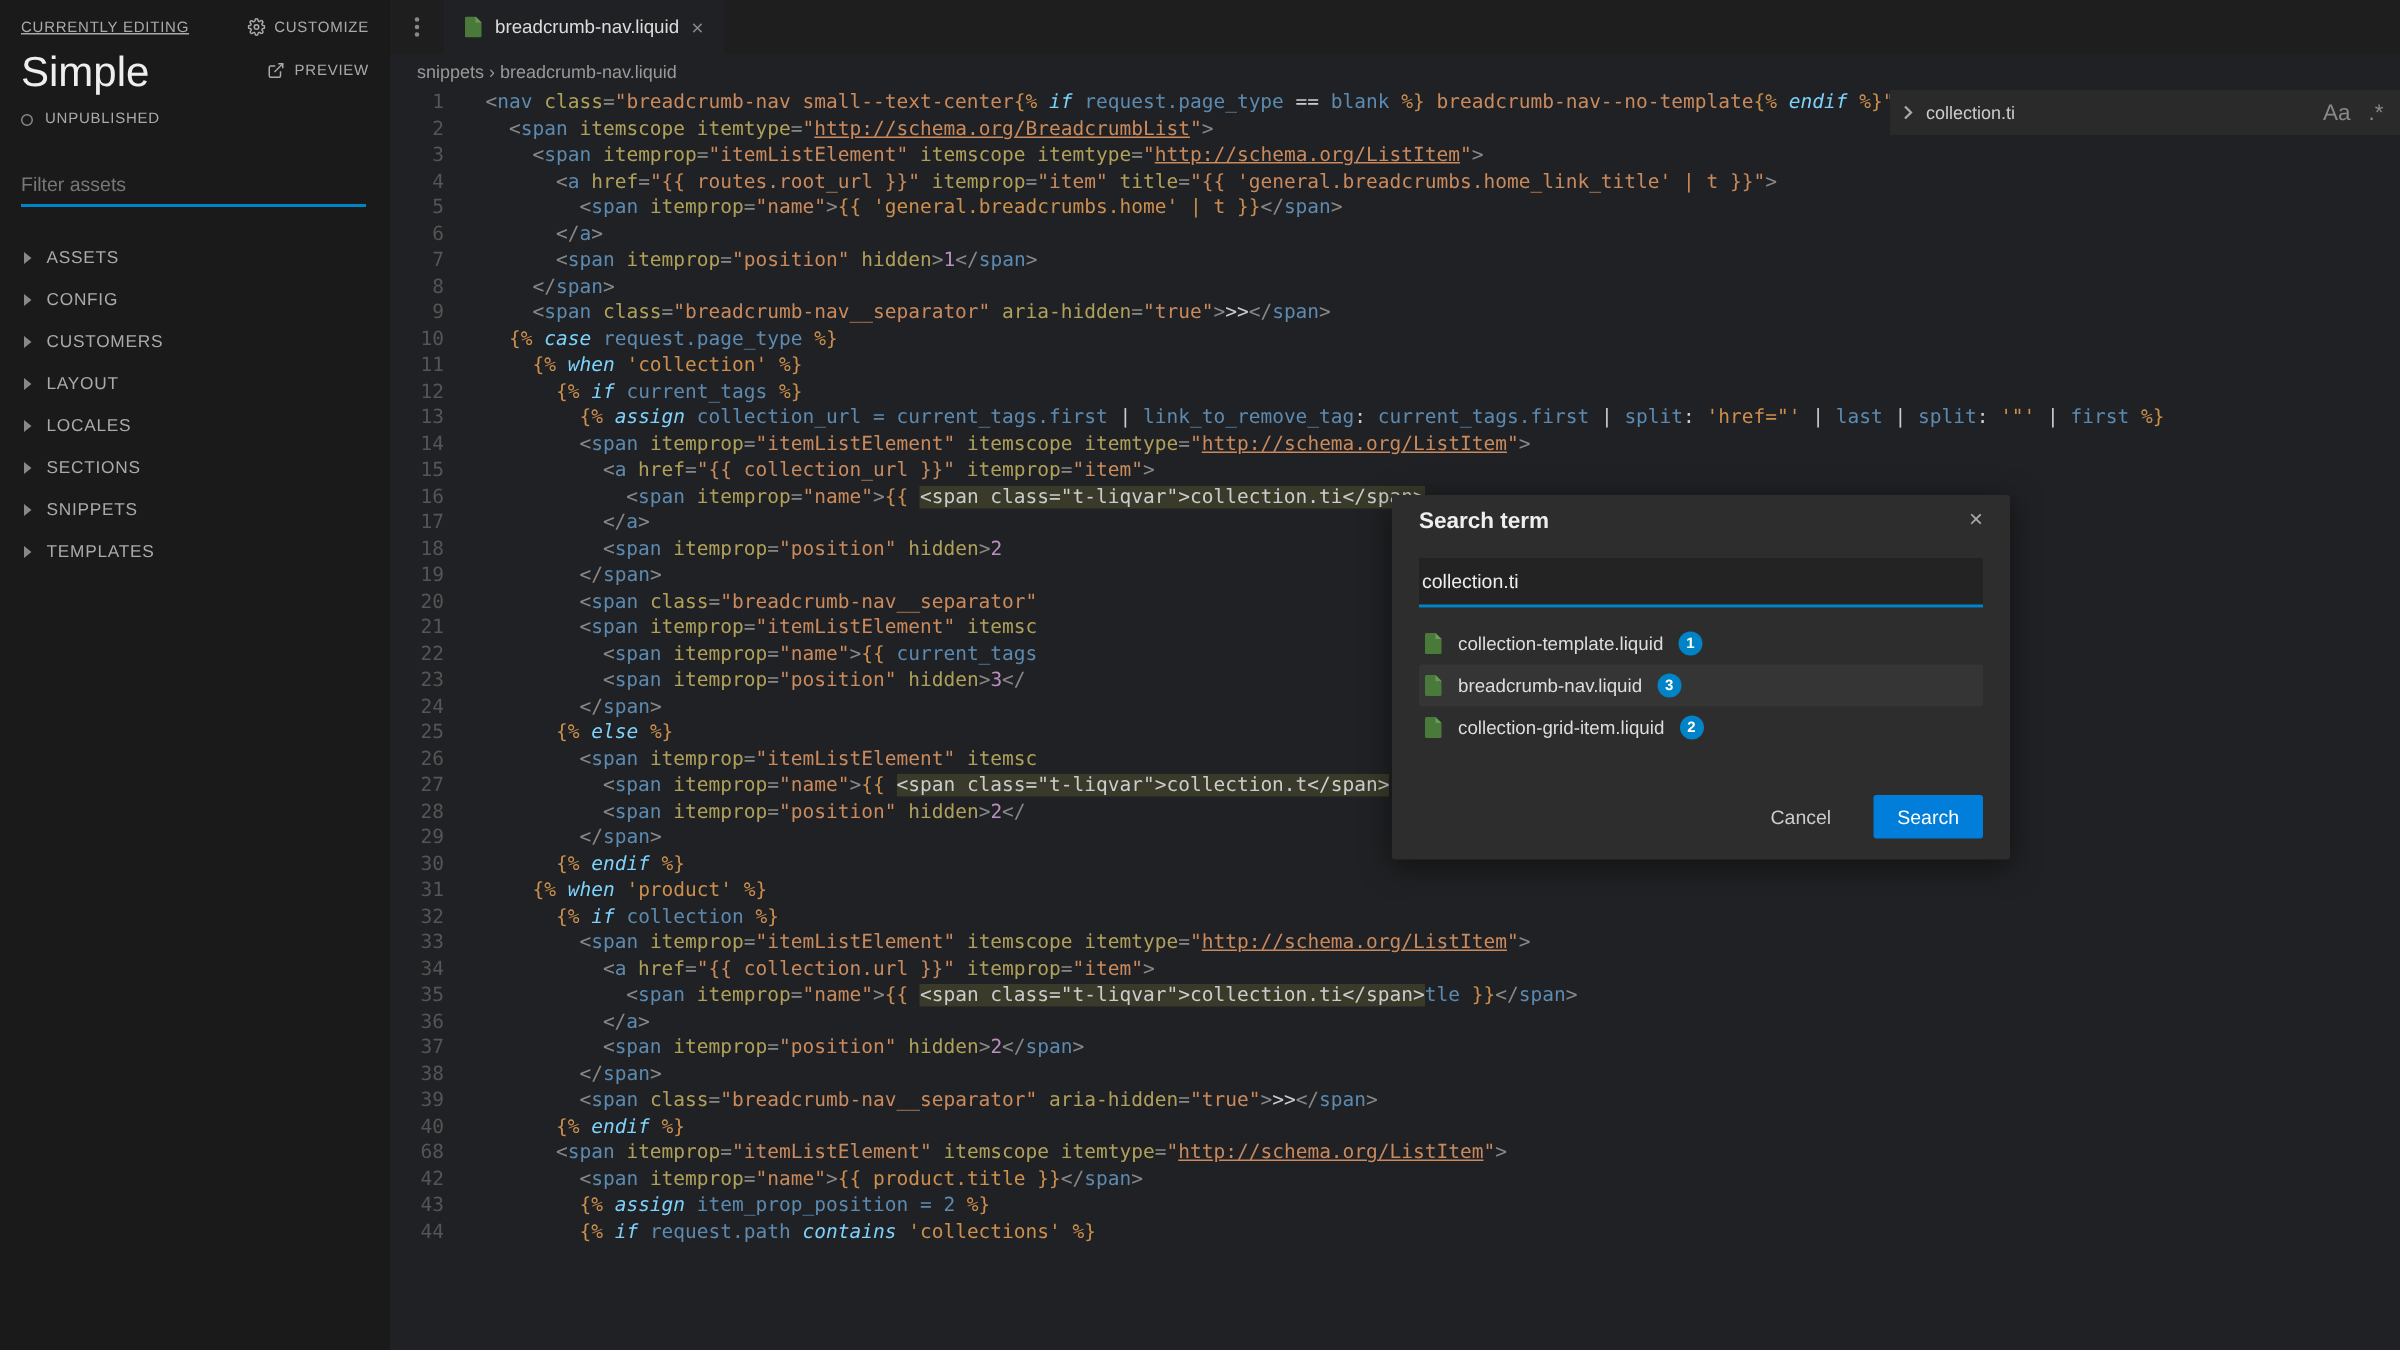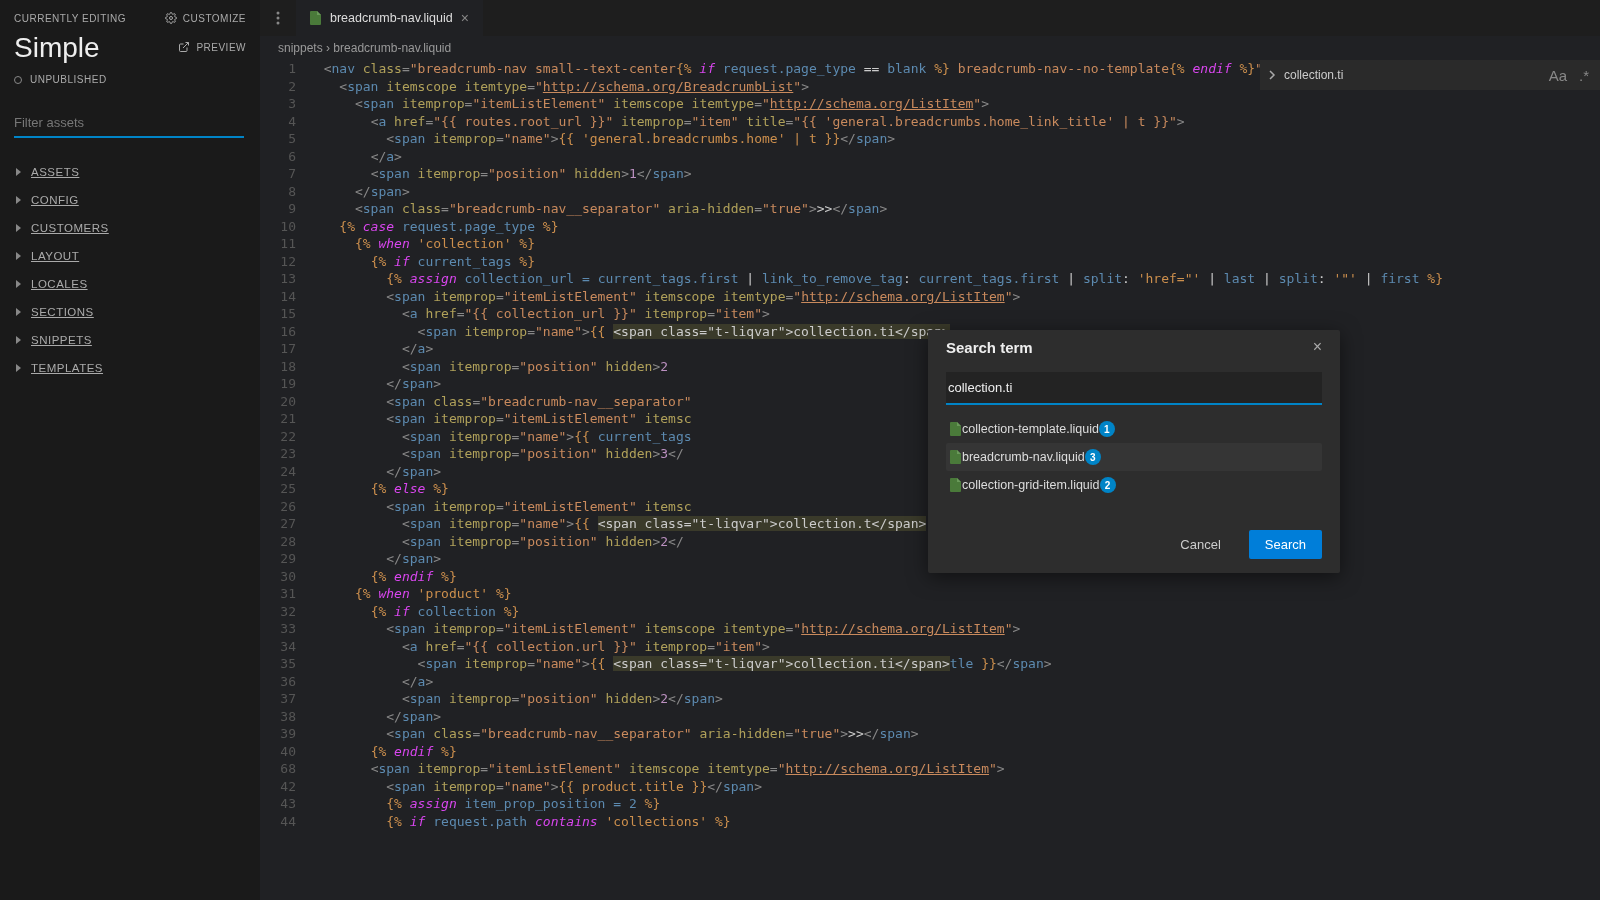--- a/index.html
+++ b/index.html
@@ -25,20 +25,21 @@
 .sidebar-header-row {
   display: flex;
   justify-content: space-between;
   align-items: center;
 }
 .sidebar-label {
   font-size: 10px;
   letter-spacing: 0.5px;
   color: #aaa;
   text-transform: uppercase;
+  text-decoration: underline;
 }
 .sidebar-action {
   display: flex;
   align-items: center;
   gap: 6px;
   font-size: 10px;
   color: #aaa;
   cursor: pointer;
   letter-spacing: 0.5px;
 }
@@ -78,21 +79,20 @@
 .asset-tree { margin-top: 16px; display: flex; flex-direction: column; gap: 4px; }
 .asset-group {
   display: flex;
   align-items: center;
   gap: 10px;
   padding: 6px 2px;
   font-size: 11.5px;
   letter-spacing: 0.5px;
   color: #aaa;
   cursor: pointer;
-  text-decoration: underline;
 }
 .chevron-right {
   width: 0; height: 0;
   border-top: 4px solid transparent;
   border-bottom: 4px solid transparent;
   border-left: 5px solid #888;
 }
 
 
 .main {
@@ -160,21 +160,21 @@
 }
 .gutter div { height: 17.5px; }
 .code { flex: 1; white-space: pre; color: #ccc; }
 .code-line { height: 17.5px; }
 .t-punc { color: #888; }
 .t-tag { color: #5c8ab0; }
 .t-attr { color: #b0a15a; }
 .t-str { color: #c98a5d; }
 .t-strund { color: #c98a5d; text-decoration: underline; }
 .t-liqtag { color: #cc8f4d; }
-.t-liqkw { color: #d946ef; font-style: italic; }
+.t-liqkw { color: #7dd3fc; font-style: italic; }
 .t-liqvar { color: #5c8ab0; }
 .t-liqstr { color: #cc8f4d; }
 .t-num { color: #bb90c0; }
 .t-hilite { background: #3a3a2a; }
 
 
 .findbar {
   position: absolute;
   top: 60px;
   right: 0;
@@ -226,20 +226,21 @@
   color: #eee;
   font-size: 13px;
   padding: 8px 2px;
   outline: none;
   margin-bottom: 10px;
 }
 .result-list { display: flex; flex-direction: column; }
 .result-item {
   display: flex;
   align-items: center;
+  gap: 10px;
   padding: 6px 4px;
   font-size: 12.5px;
   color: #ddd;
   cursor: pointer;
   border-radius: 2px;
 }
 .result-item.selected { background: #353535; }
 .badge {
   background: #0084c7;
   color: #fff;

